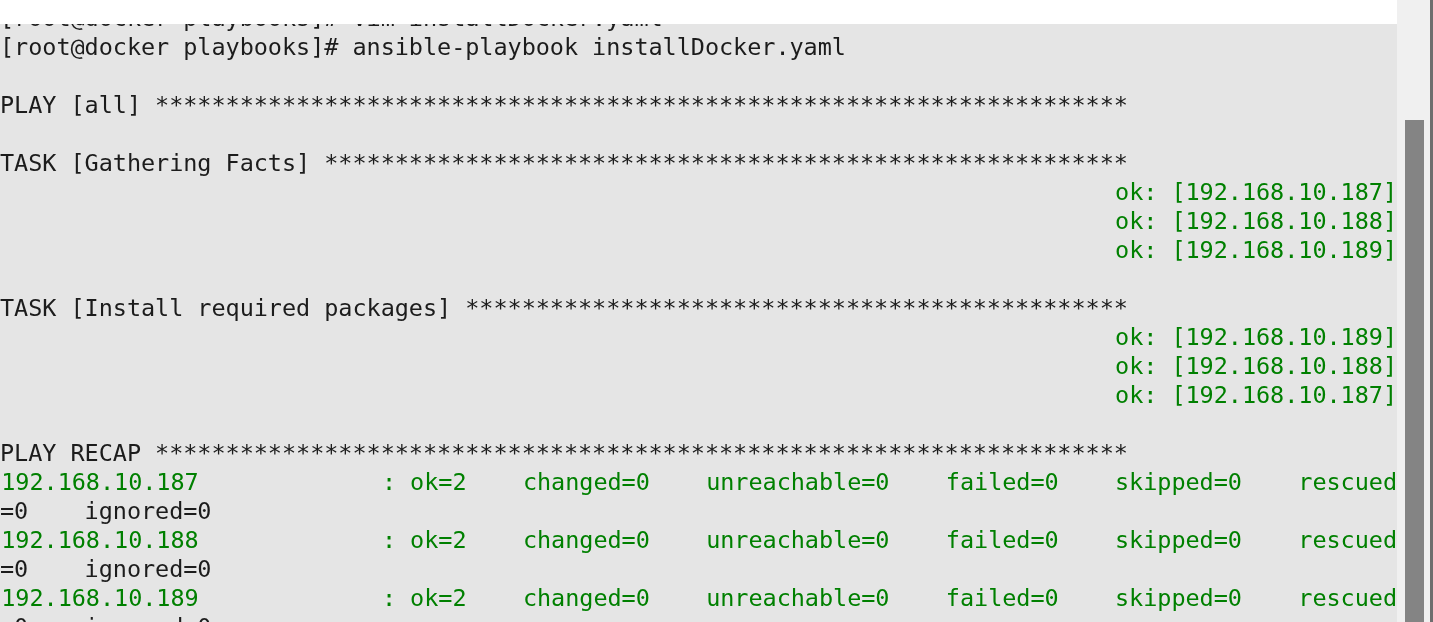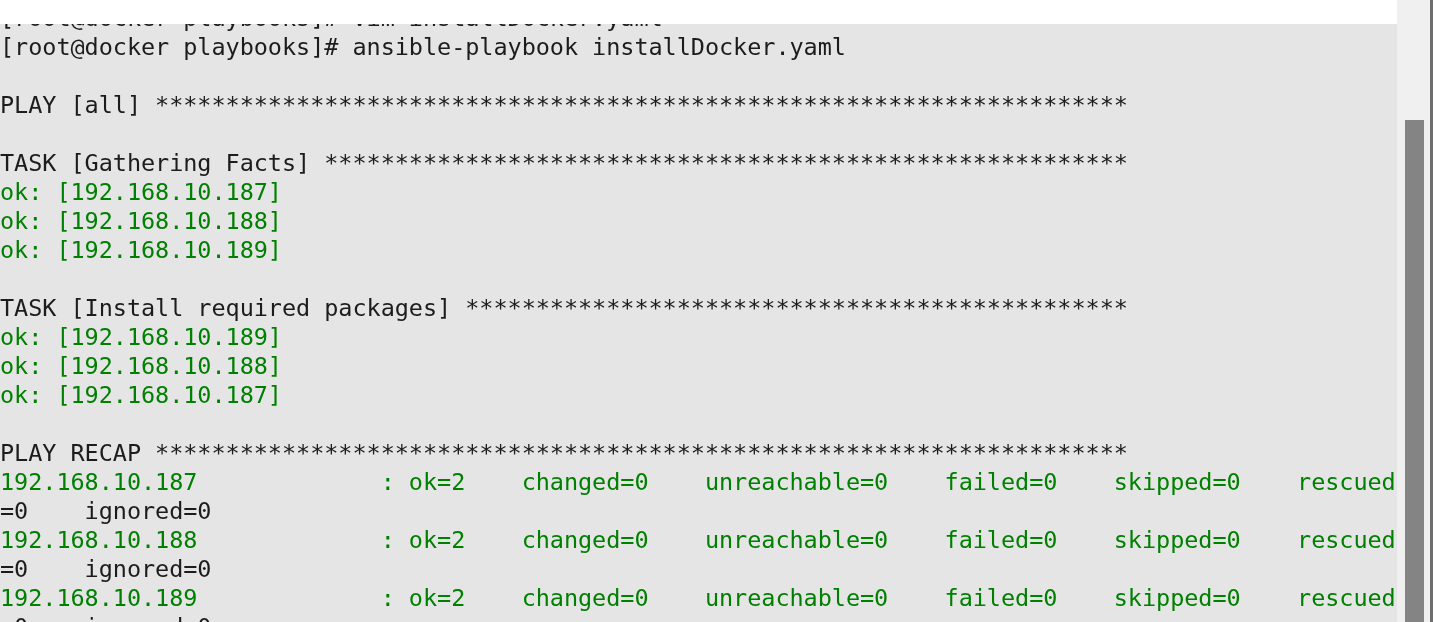--- a/index.html
+++ b/index.html
@@ -32,21 +32,21 @@
     font-size: 23.5px;
     line-height: 29px;
     letter-spacing: -0.05px;
     white-space: pre;
     color: #1c1c1c;
   }
   .ln {
     height: 29px;
     white-space: pre;
   }
-  .g { color: #008000; }
+  .g { color: #008000; text-align: right; }
   .k { color: #1c1c1c; }
 
   
   #scrollbar {
     position: absolute;
     top: 0;
     left: 1397px;
     width: 33px;
     height: 622px;
     background: #f0f0f0;

